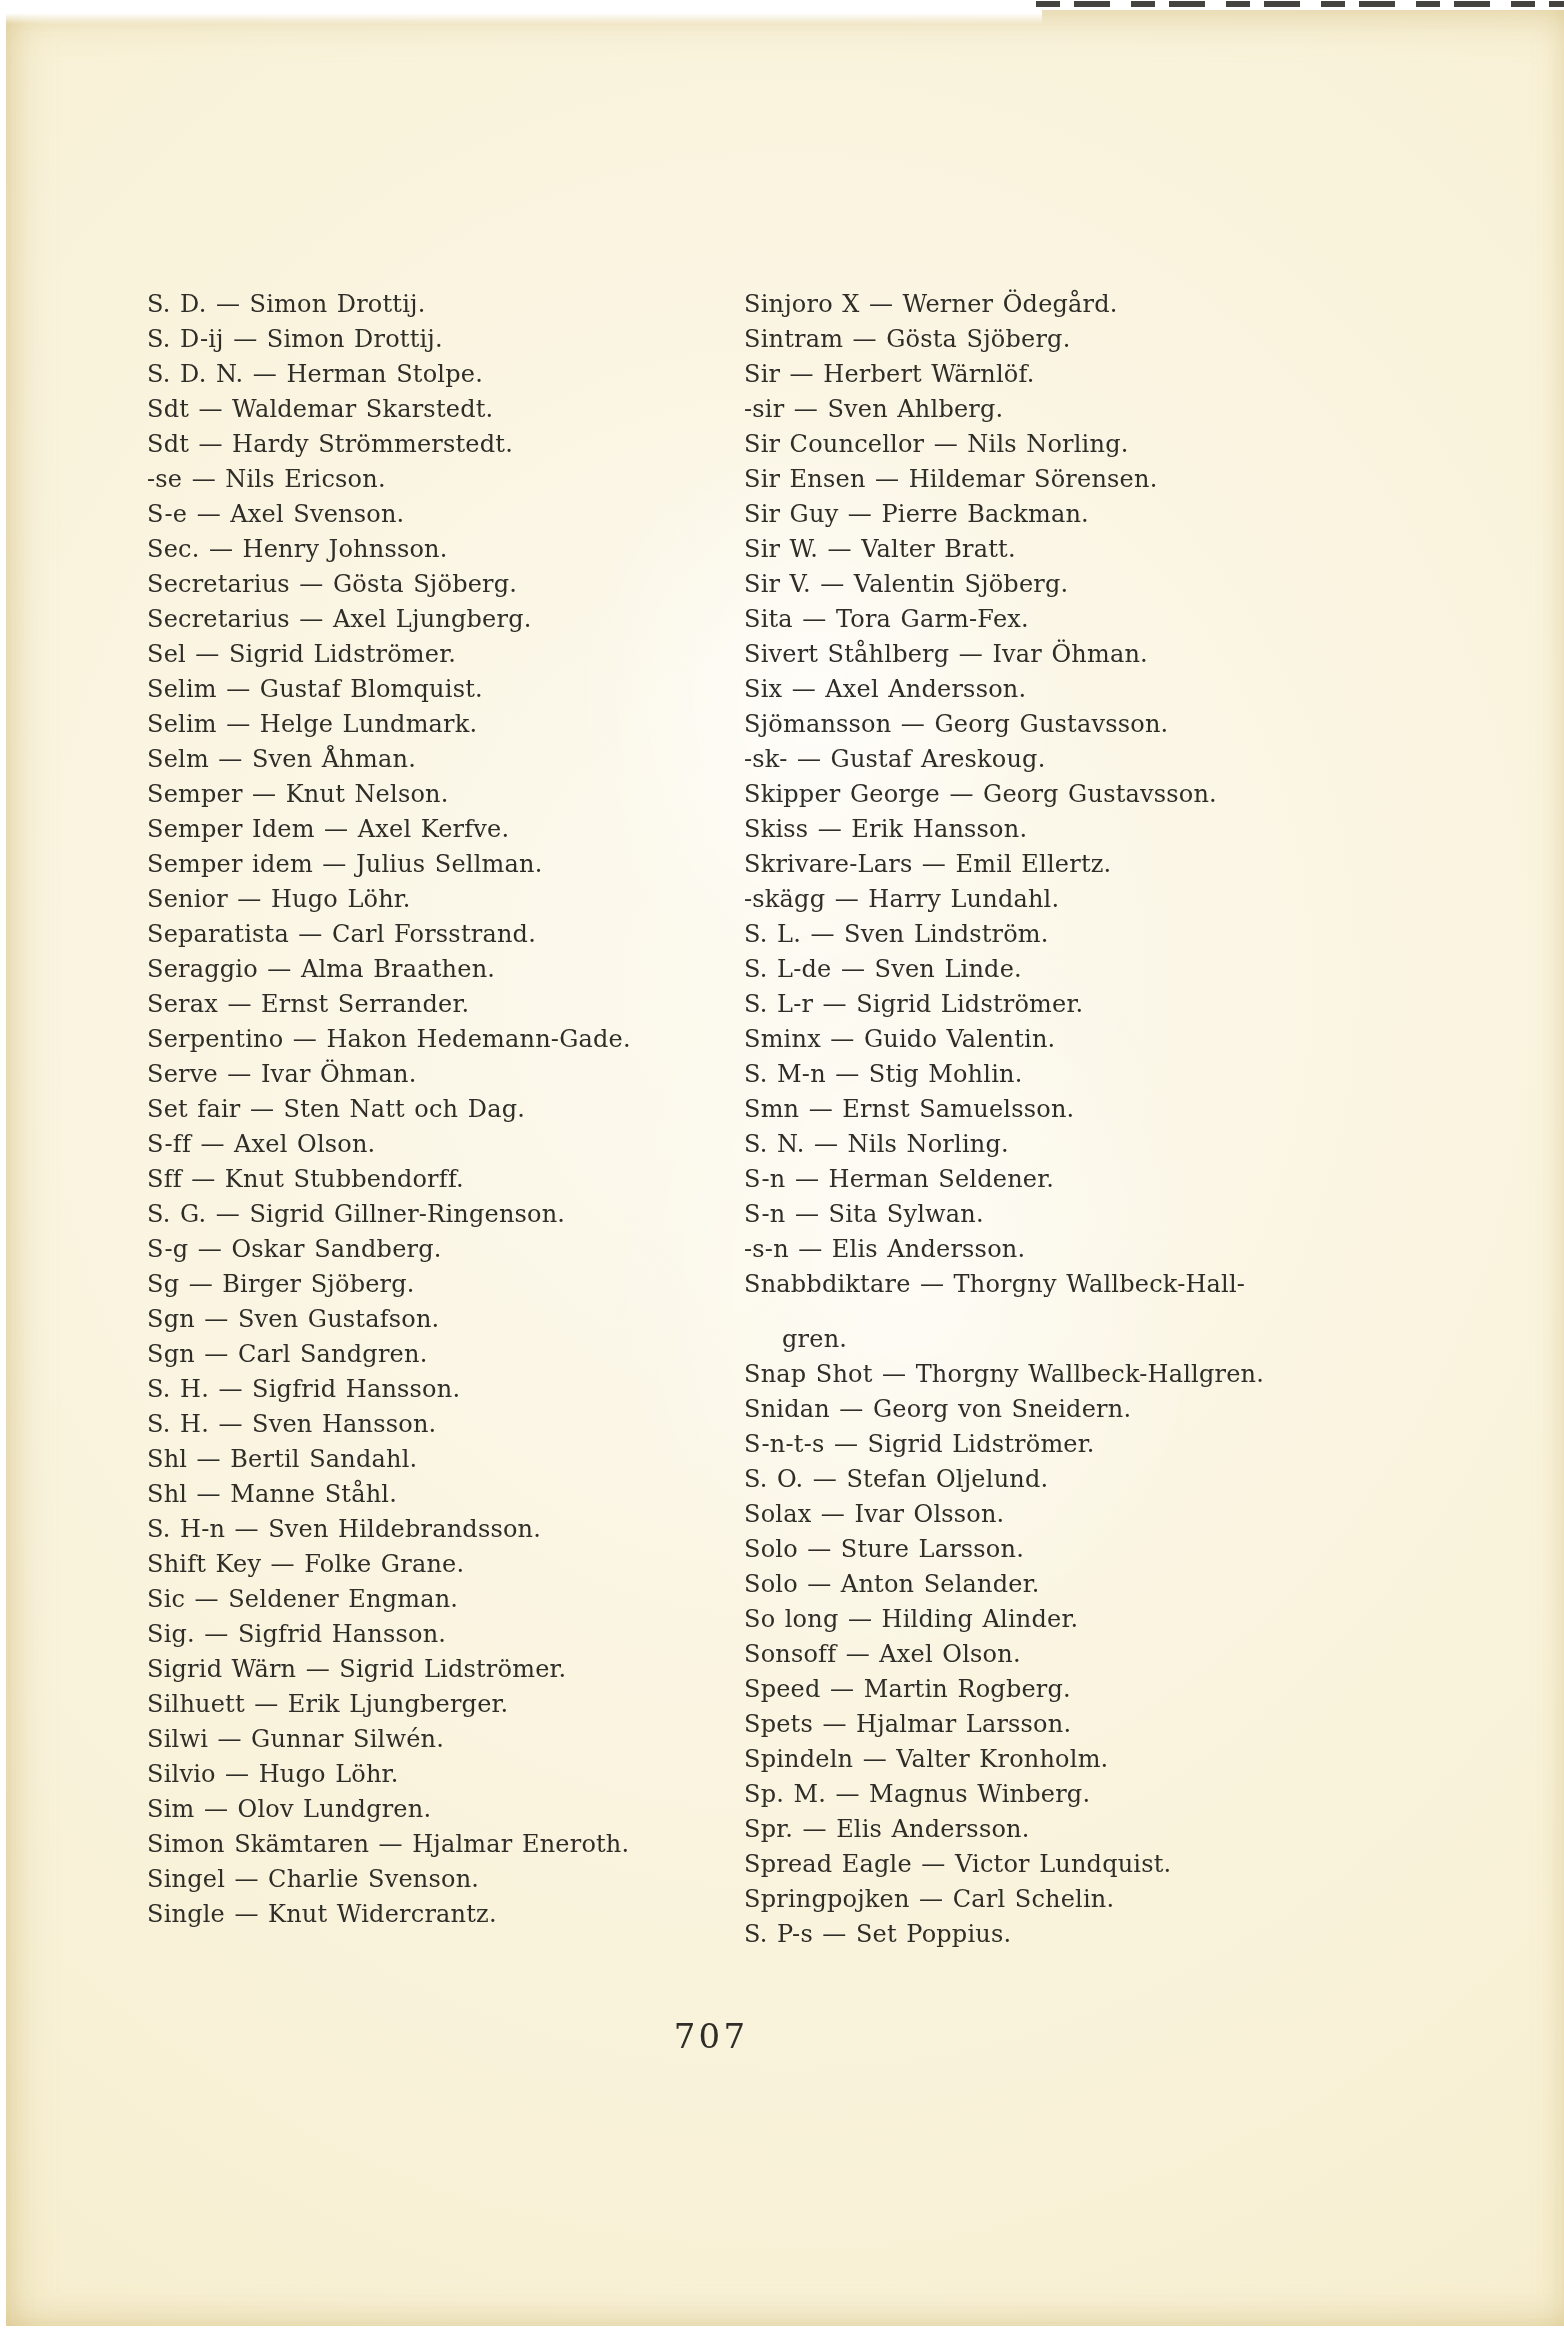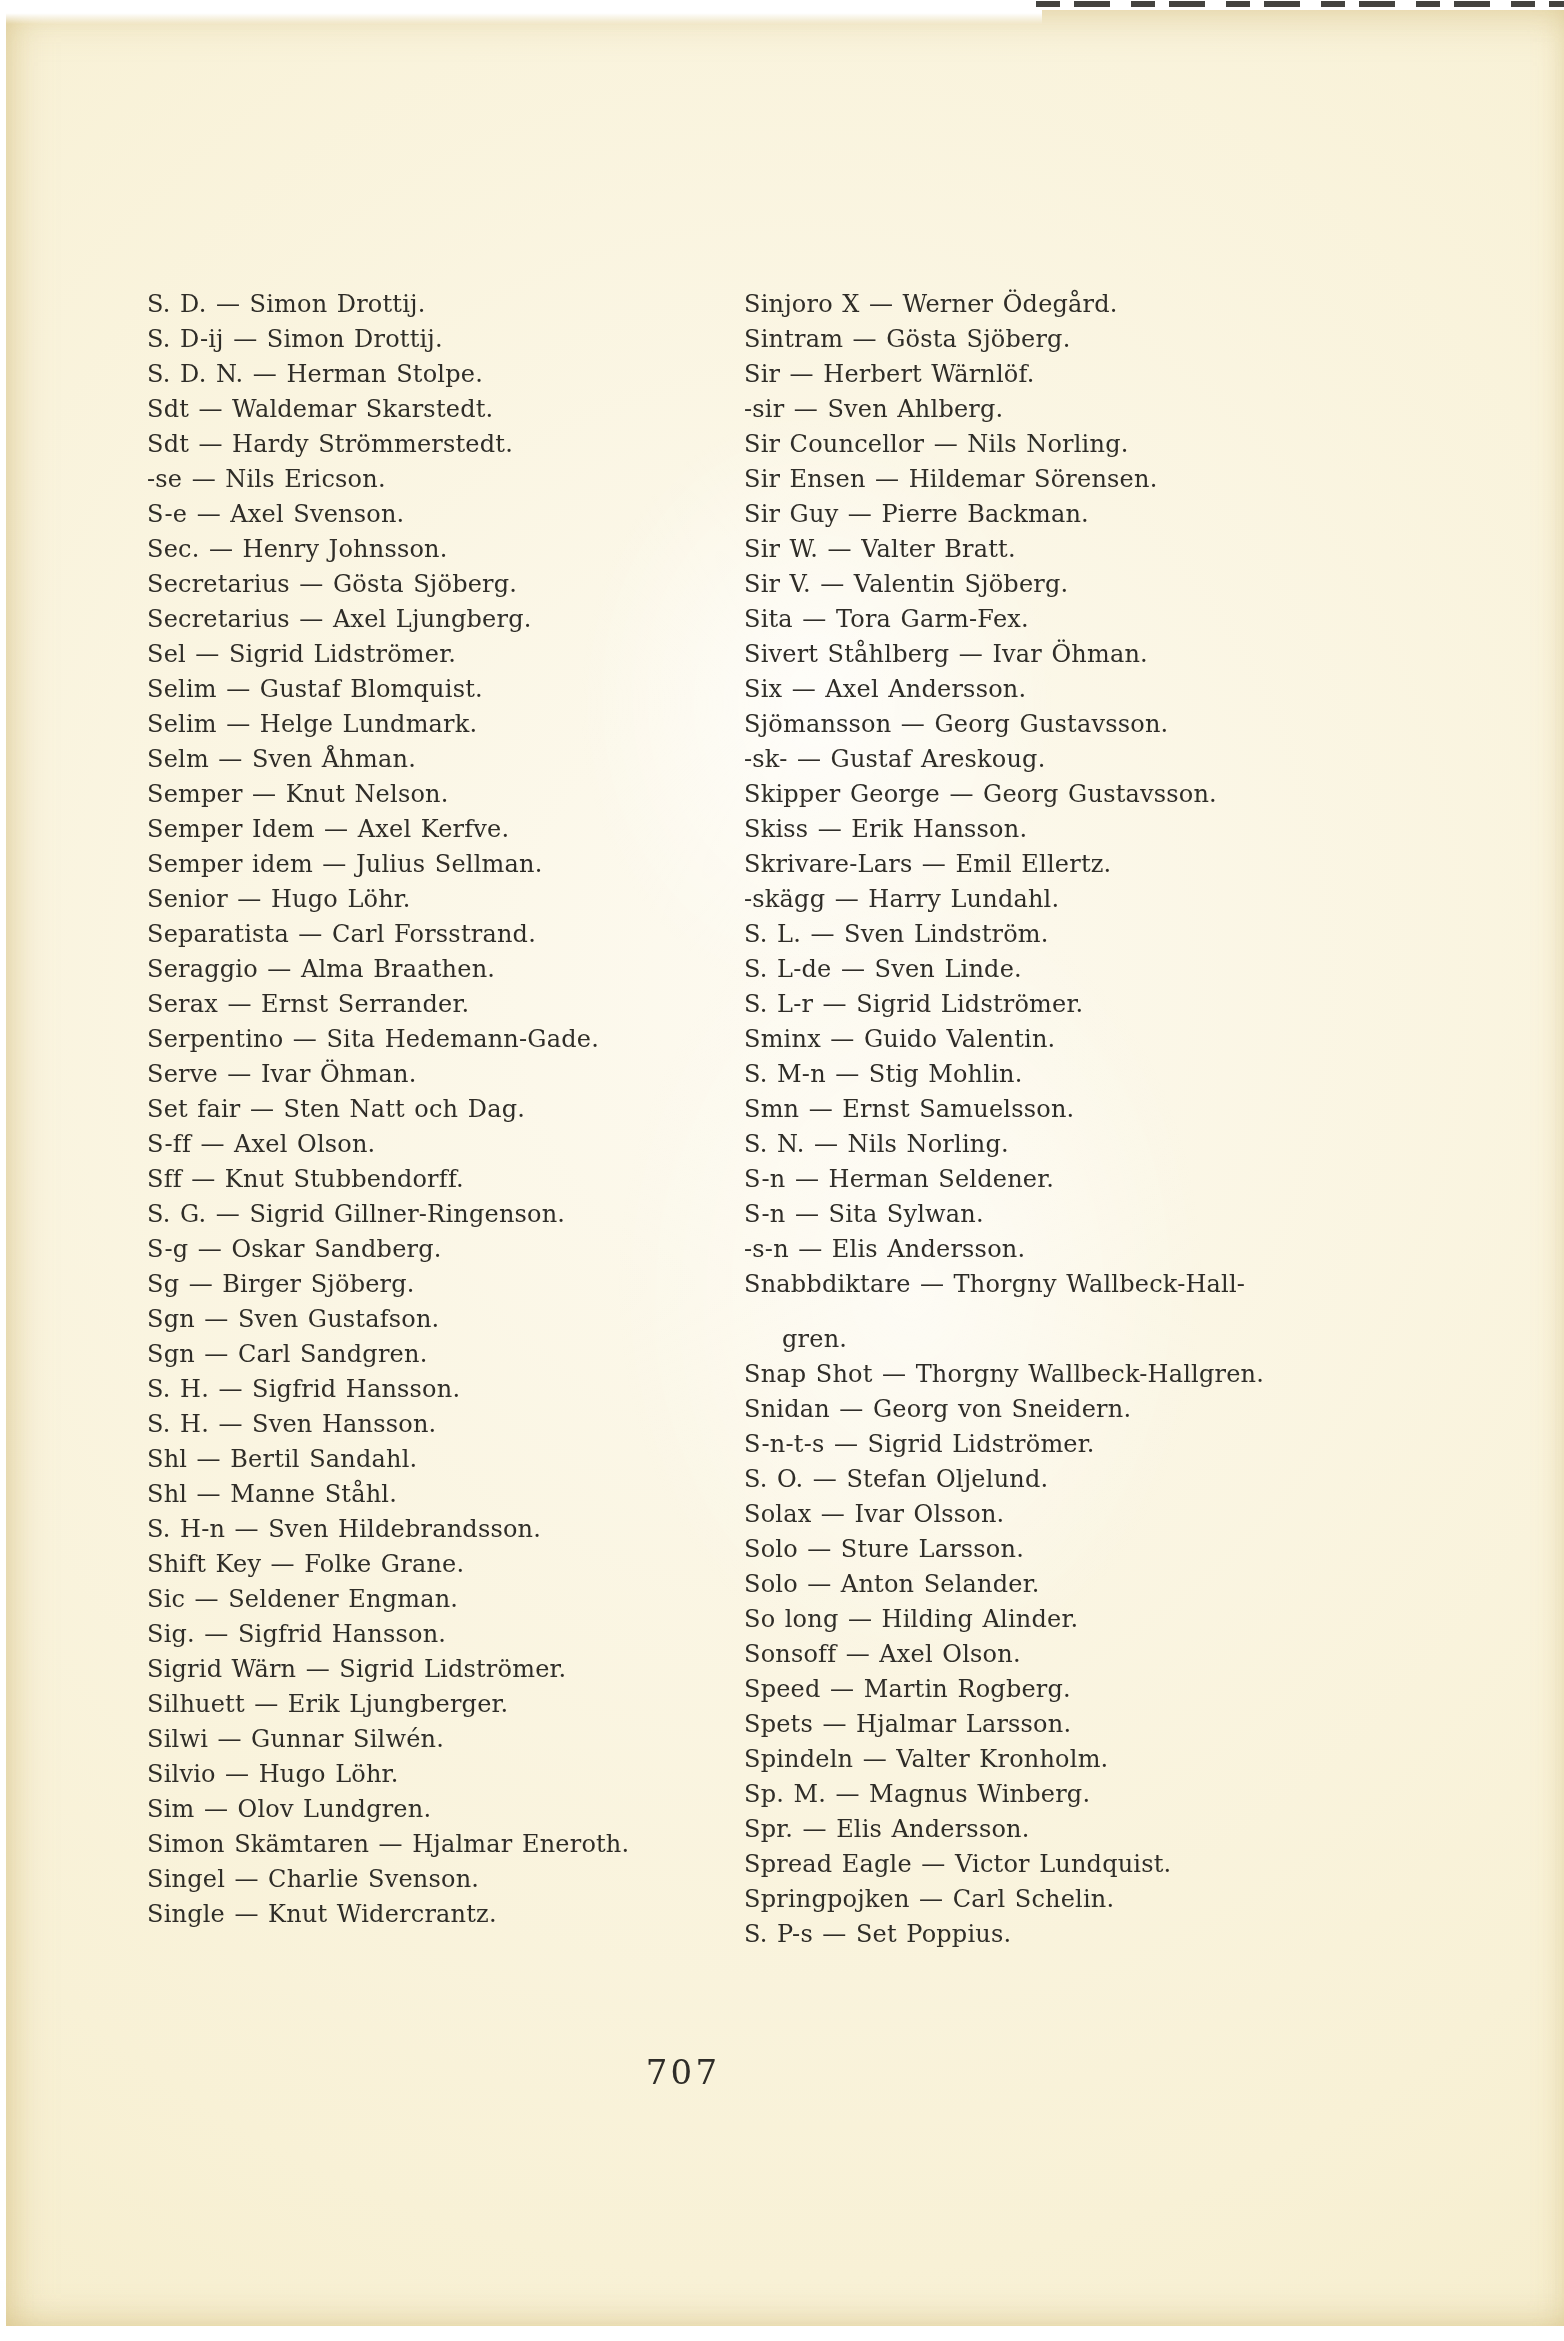--- a/index.html
+++ b/index.html
@@ -47,23 +47,23 @@
     letter-spacing:0.2px;
     word-spacing:1.6px;
   }
   .column .line{
     line-height:35px;height:35px;white-space:nowrap;
   }
   .column .line.indent{padding-left:38px;margin-top:20px;}
   .col-left{left:147px;width:561px;}
   .col-right{left:744px;width:593px;}
   .page-number{
-    position:absolute;top:2019px;left:579px;width:208px;
+    position:absolute;top:2019px;left:607px;width:208px;
     text-align:center;color:var(--ink);
-    font-size:34px;letter-spacing:3.2px;line-height:1;margin-top:36px;
+    font-size:34px;letter-spacing:3.2px;line-height:1;
   }
 </style>
 </head>
 <body>
 
 <div class="paper"></div>
 <div class="top-white-band"></div>
 <div class="torn-edge-dashes"></div>
 
 <div class="column col-left">
@@ -81,21 +81,21 @@
     <div class="line">Selim — Gustaf Blomquist.</div>
     <div class="line">Selim — Helge Lundmark.</div>
     <div class="line">Selm — Sven Åhman.</div>
     <div class="line">Semper — Knut Nelson.</div>
     <div class="line">Semper Idem — Axel Kerfve.</div>
     <div class="line">Semper idem — Julius Sellman.</div>
     <div class="line">Senior — Hugo Löhr.</div>
     <div class="line">Separatista — Carl Forsstrand.</div>
     <div class="line">Seraggio — Alma Braathen.</div>
     <div class="line">Serax — Ernst Serrander.</div>
-    <div class="line">Serpentino — Sita Hedemann-Gade.</div>
+    <div class="line">Serpentino — Hakon Hedemann-Gade.</div>
     <div class="line">Serve — Ivar Öhman.</div>
     <div class="line">Set fair — Sten Natt och Dag.</div>
     <div class="line">S-ff — Axel Olson.</div>
     <div class="line">Sff — Knut Stubbendorff.</div>
     <div class="line">S. G. — Sigrid Gillner-Ringenson.</div>
     <div class="line">S-g — Oskar Sandberg.</div>
     <div class="line">Sg — Birger Sjöberg.</div>
     <div class="line">Sgn — Sven Gustafson.</div>
     <div class="line">Sgn — Carl Sandgren.</div>
     <div class="line">S. H. — Sigfrid Hansson.</div>

